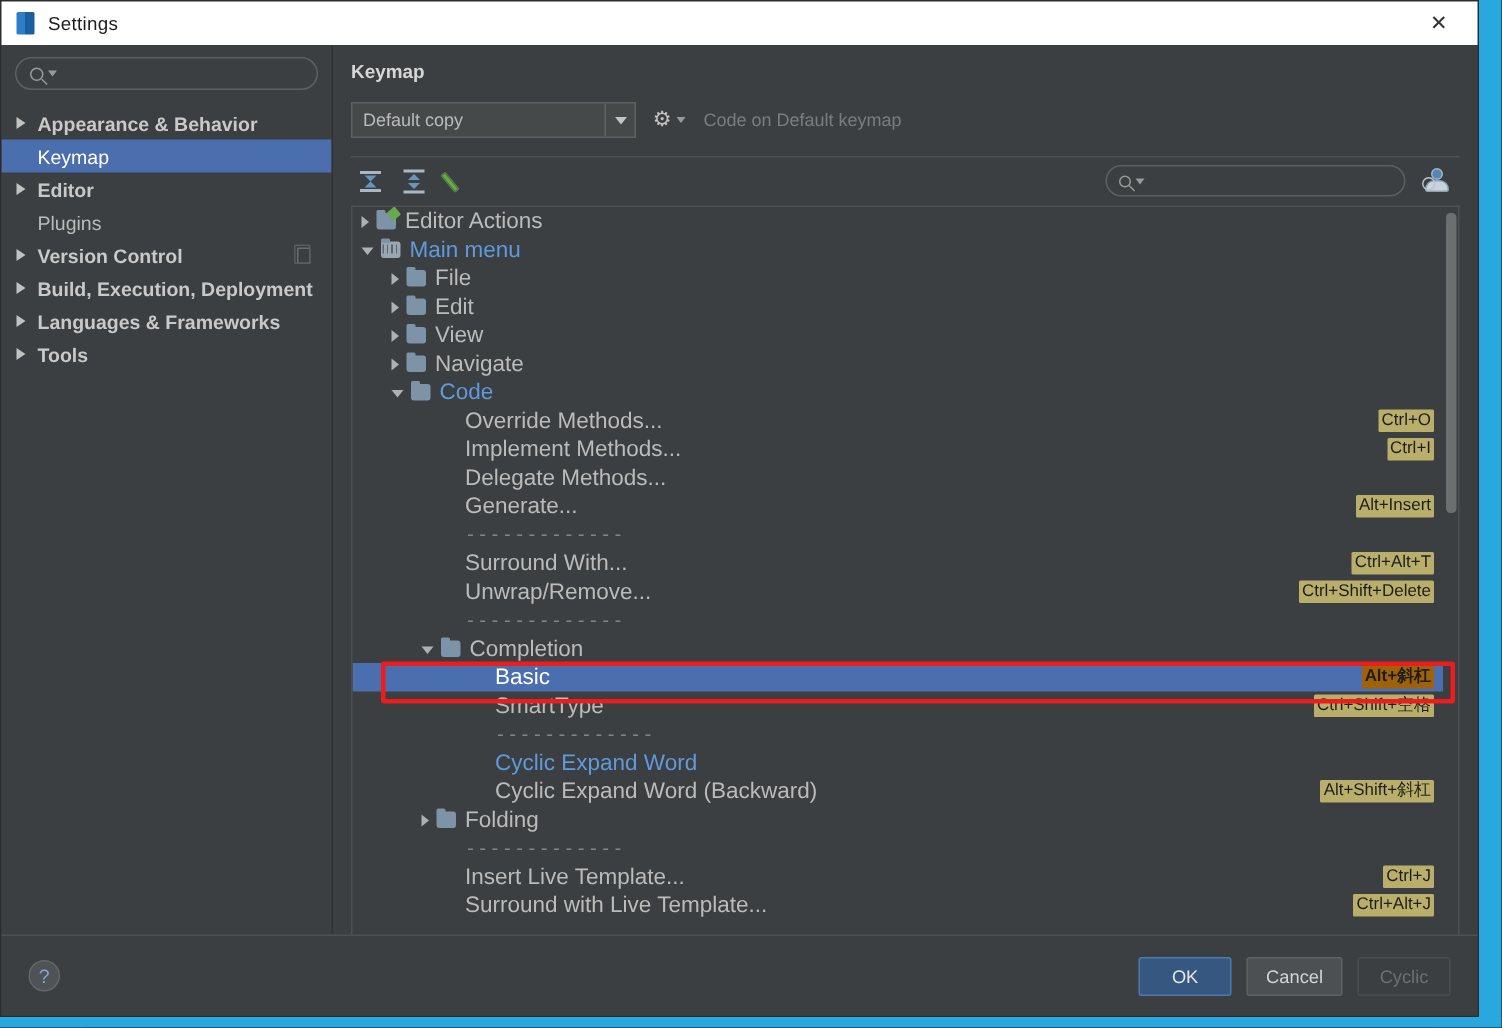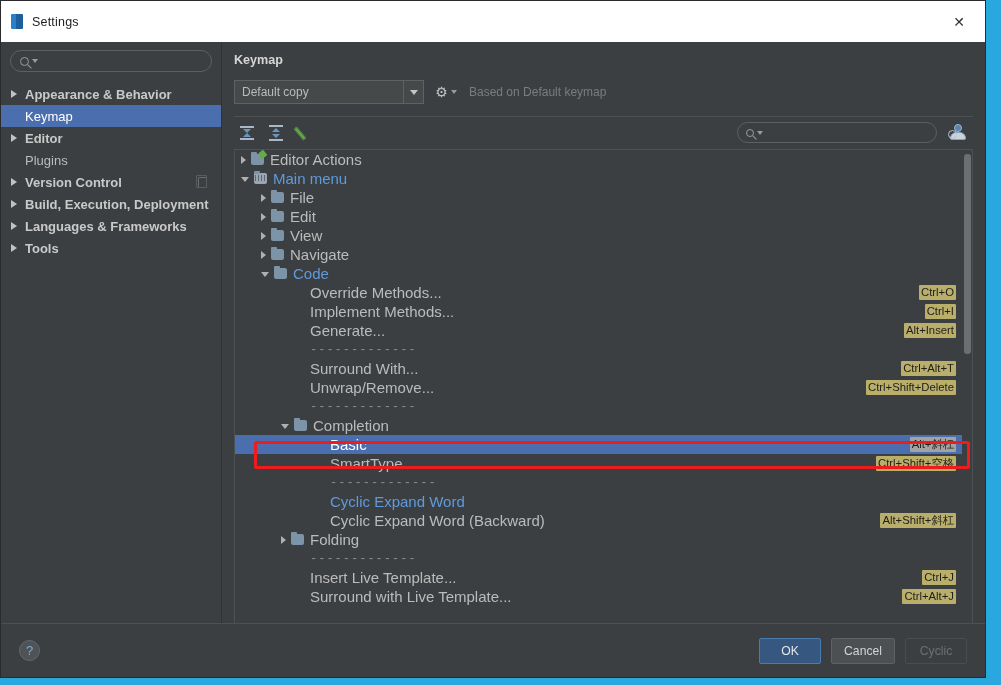--- a/index.html
+++ b/index.html
@@ -23,21 +23,21 @@
     position: absolute;
     left: 0; top: 0;
     width: 986px; height: 678px;
     background: #3c3f41;
     border: 1px solid #2b2b2b;
     display: flex; flex-direction: column;
   }
 
   
   #titlebar {
-    height: 41px; min-height: 27px;
+    height: 29px; min-height: 27px;
     background: #ffffff;
     display: flex; align-items: center;
     position: relative;
     padding-left: 10px;
   }
   #titlebar .tb-icon {
     width: 12px; height: 15px;
     background: linear-gradient(90deg,#2d7ec4 0 45%, #1b5f9e 45% 100%);
     border-radius: 1px;
     margin-right: 9px;
@@ -304,21 +304,21 @@
   .tw-sep {
     font-size: 12px; color: #8a8a8a; letter-spacing: 1px;
     font-family: "Liberation Mono", monospace;
   }
   .shortcut {
     position: absolute; right: 6px; top: 2px;
     background: #b9af6a; color: #1e1e1e;
     font-size: 11.3px; line-height: 15px; padding: 0 2px;
     border-radius: 1px; white-space: nowrap;
   }
-  .trow.sel .shortcut { background: #a3a3a3; }
+  .trow.sel .shortcut { background: #a16207; font-weight: bold; }
 
   
   .tree-vscroll {
     width: 10px; flex: 0 0 auto; background: #3c3f41; position: relative;
   }
   .tree-vscroll .thumb {
     position: absolute; left: 2px; width: 7px; top: 4px; height: 200px;
     background: #6b6f70; border-radius: 3px;
   }
 
@@ -440,21 +440,21 @@
           <div class="km-combo">
             <span class="km-val">Default copy</span>
             <span class="km-btn">
                 <i></i>
               </span>
           </div>
           <div class="km-gear">
             <span class="gear-glyph">⚙</span>
             <span class="gcaret"></span>
           </div>
-          <div class="km-based">Based on Default keymap</div>
+          <div class="km-based">Code on Default keymap</div>
         </div>
 
         <div class="sep-line"></div>
 
         <div class="tbar">
           <div class="tbar-icons">
             <div class="tb-btn ic-expand">
                 <i></i>
               </div>
             <div class="tb-btn ic-collapse">
@@ -519,20 +519,25 @@
                 <span class="tw-arrow none"></span>
                 <span class="tw-folder none"></span>
                 <span class="tw-label">Override Methods...</span>
                 <span class="shortcut">Ctrl+O</span>
               </div>
               <div class="trow" style="padding-left: 46px;">
                 <span class="tw-arrow none"></span>
                 <span class="tw-folder none"></span>
                 <span class="tw-label">Implement Methods...</span>
                 <span class="shortcut">Ctrl+I</span>
+              </div>
+              <div class="trow" style="padding-left: 46px;">
+                <span class="tw-arrow none"></span>
+                <span class="tw-folder none"></span>
+                <span class="tw-label">Delegate Methods...</span>
               </div>
               <div class="trow" style="padding-left: 46px;">
                 <span class="tw-arrow none"></span>
                 <span class="tw-folder none"></span>
                 <span class="tw-label">Generate...</span>
                 <span class="shortcut">Alt+Insert</span>
               </div>
               <div class="trow" style="padding-left: 46px;">
                 <span class="tw-arrow none"></span>
                 <span class="tw-folder none"></span>

